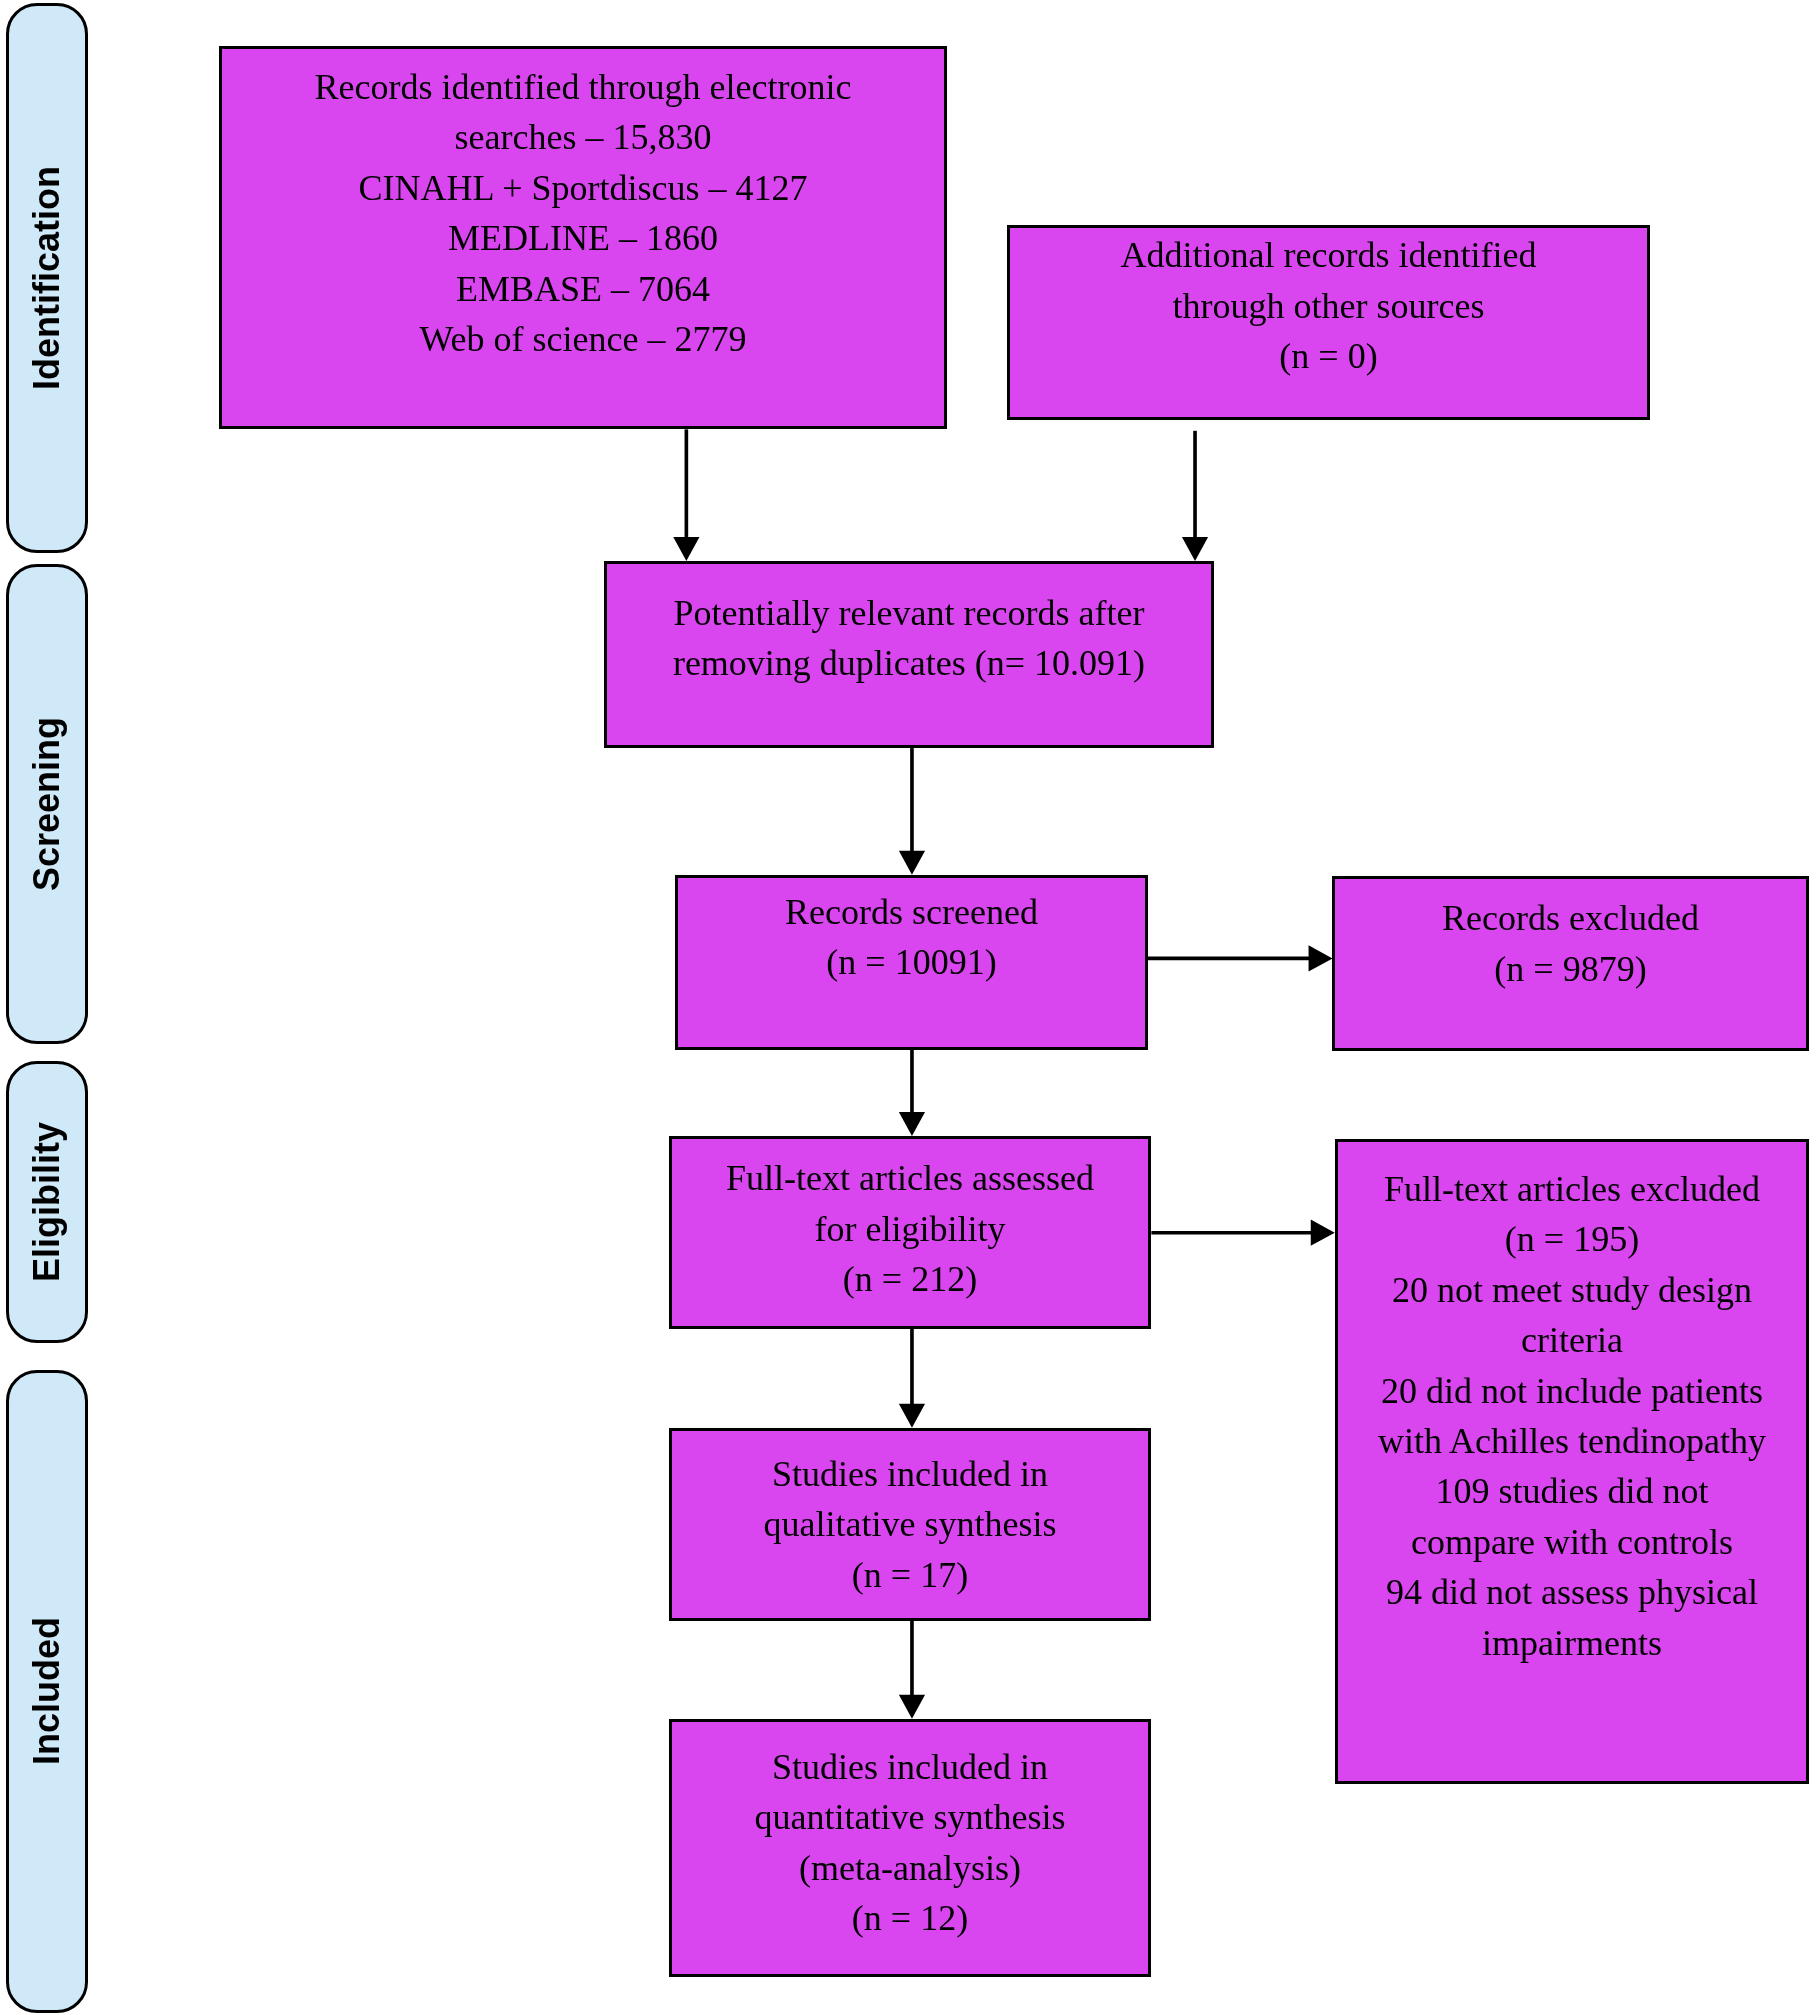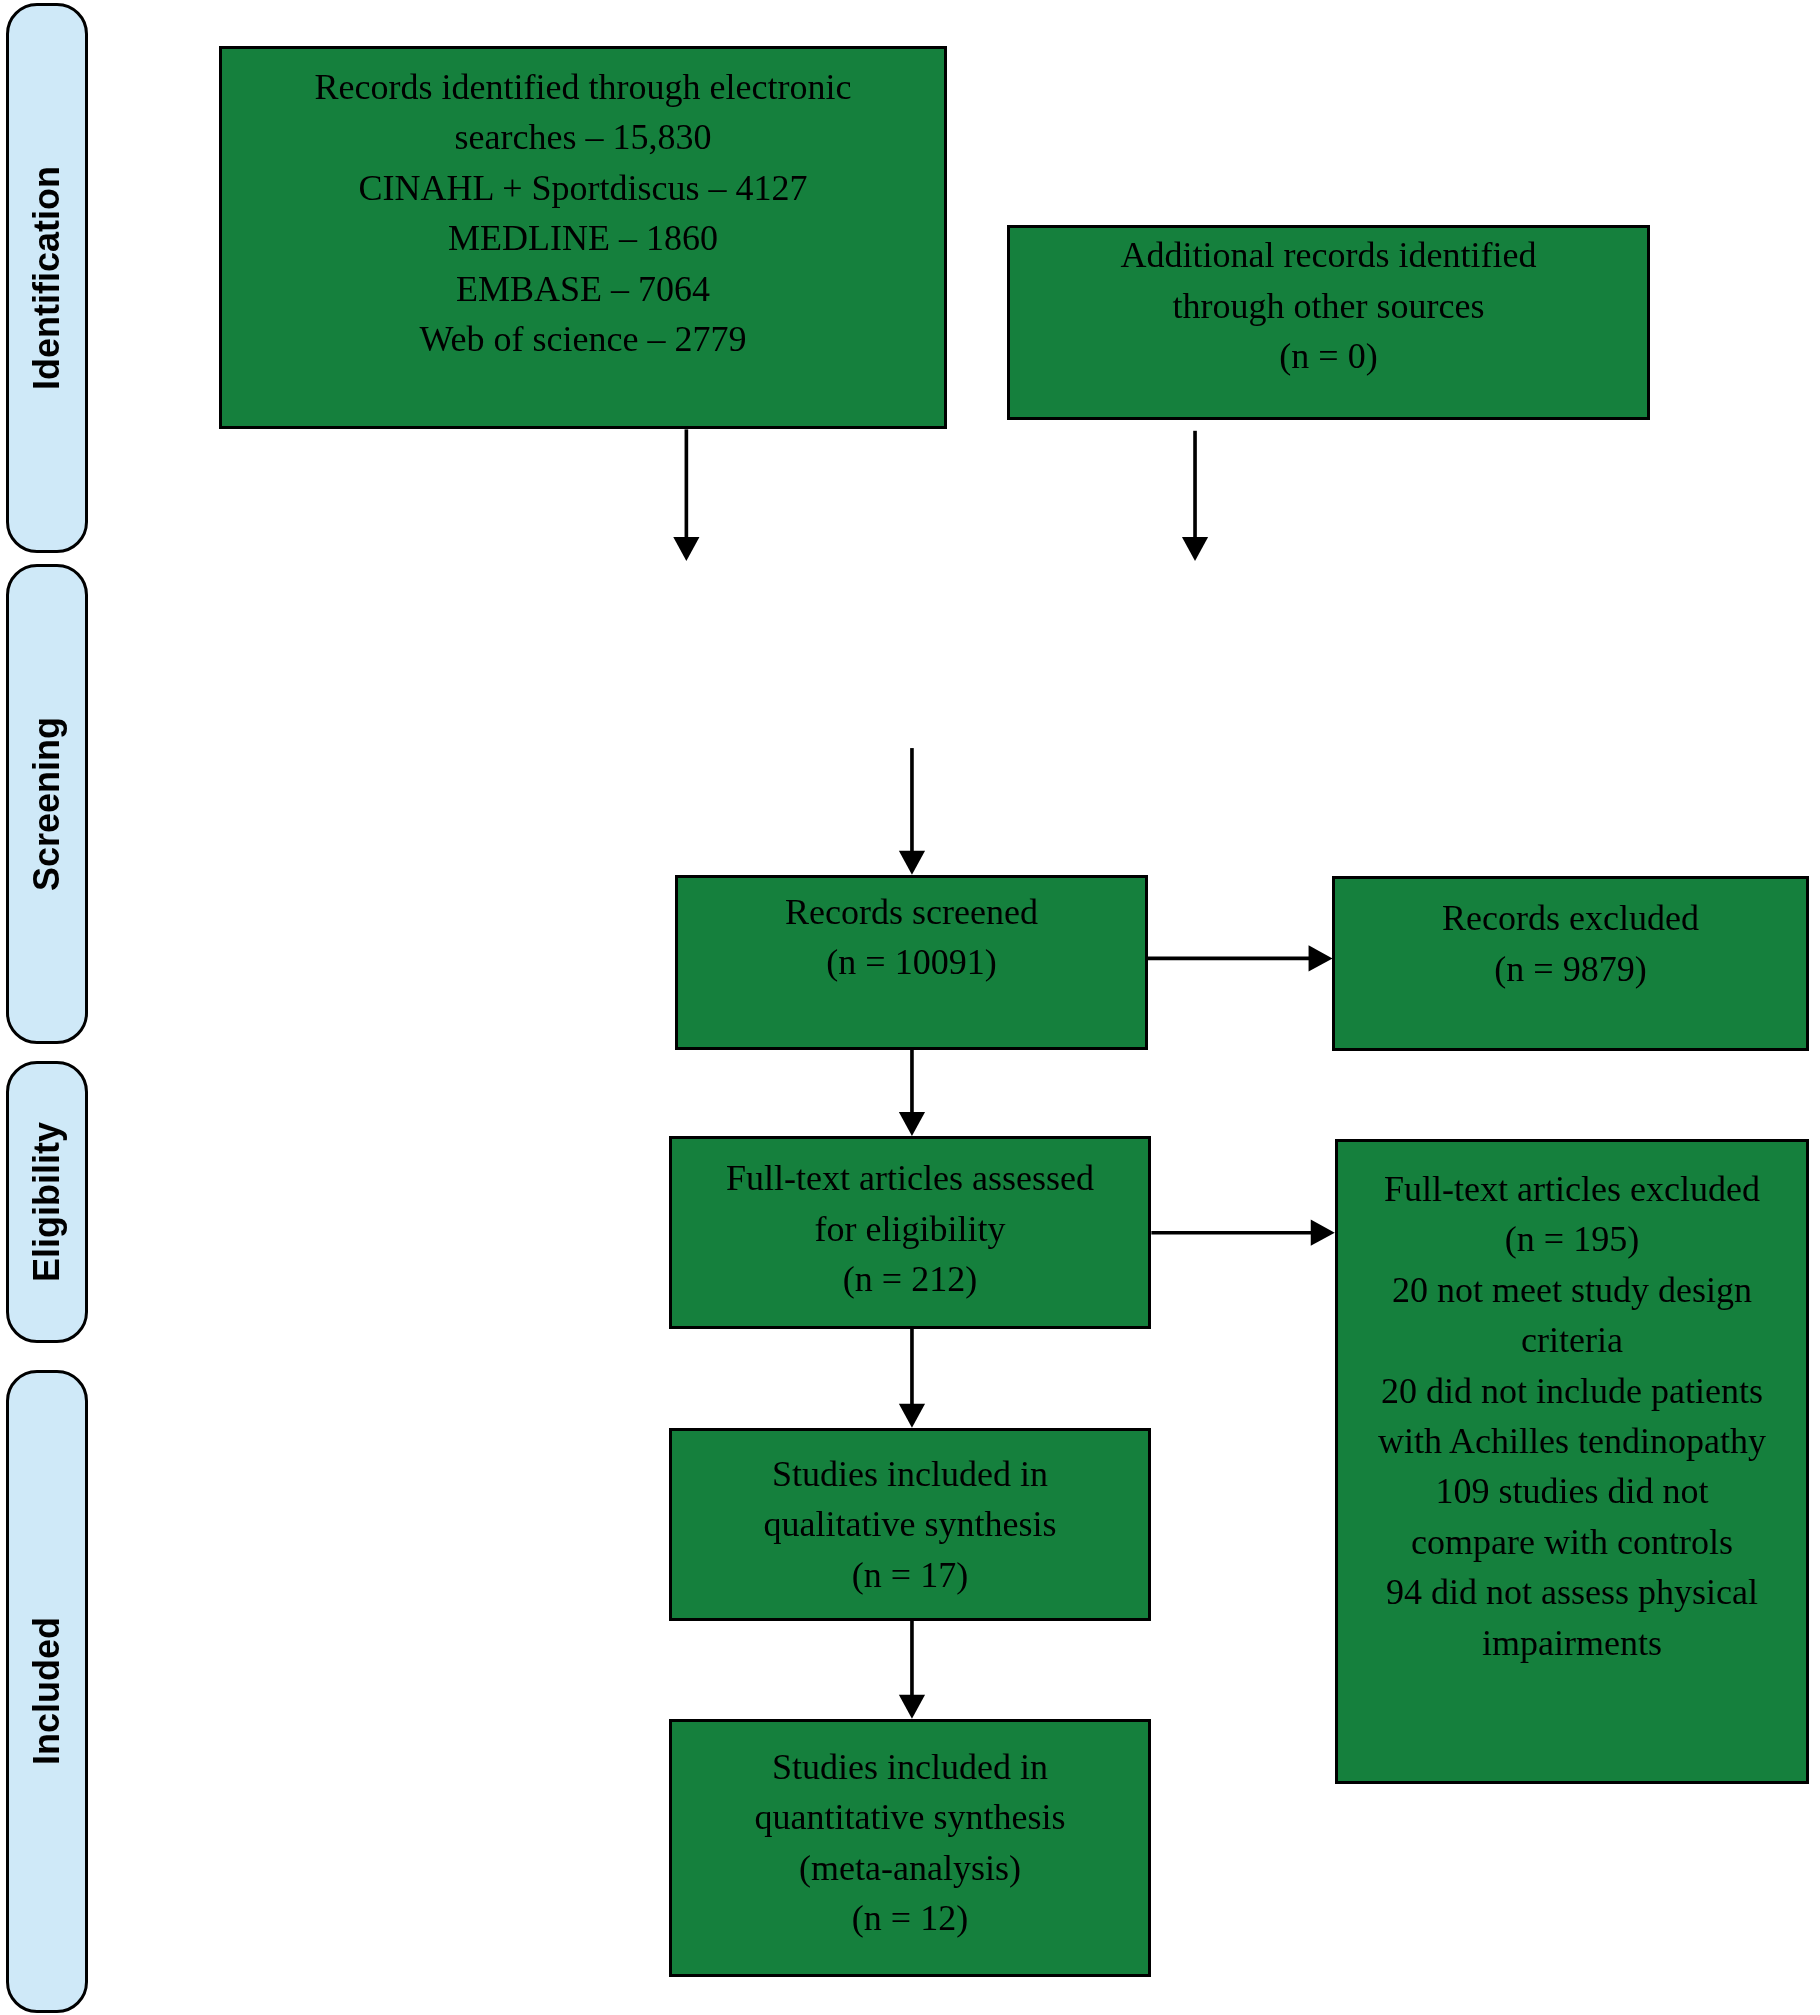--- a/index.html
+++ b/index.html
@@ -11,21 +11,21 @@
     font-family: "Liberation Serif", serif;
     color: #000;
     overflow: hidden;
   }
 
   
   .fbox {
     position: absolute;
     box-sizing: border-box;
     border: 3.6px solid #000;
-    background: #15803d;
+    background: #d946ef;
     display: flex;
     flex-direction: column;
     justify-content: center;
     align-items: center;
   }
   .fbox .txt {
     font-size: 36px;
     line-height: 1.4;
     text-align: center;
     white-space: pre-line;
@@ -104,20 +104,24 @@
 EMBASE – 7064
 Web of science – 2779</div>
   </div>
 
   <div class="fbox" id="box-b">
     <div class="txt">Additional records identified
 through other sources
 (n = 0)</div>
   </div>
 
+  <div class="fbox" id="box-c">
+    <div class="txt">Potentially relevant records after
+removing duplicates (n= 10.091)</div>
+  </div>
 
   <div class="fbox" id="box-d">
     <div class="txt">Records screened
 (n = 10091)</div>
   </div>
 
   <div class="fbox" id="box-e">
     <div class="txt">Records excluded
 (n = 9879)</div>
   </div>

